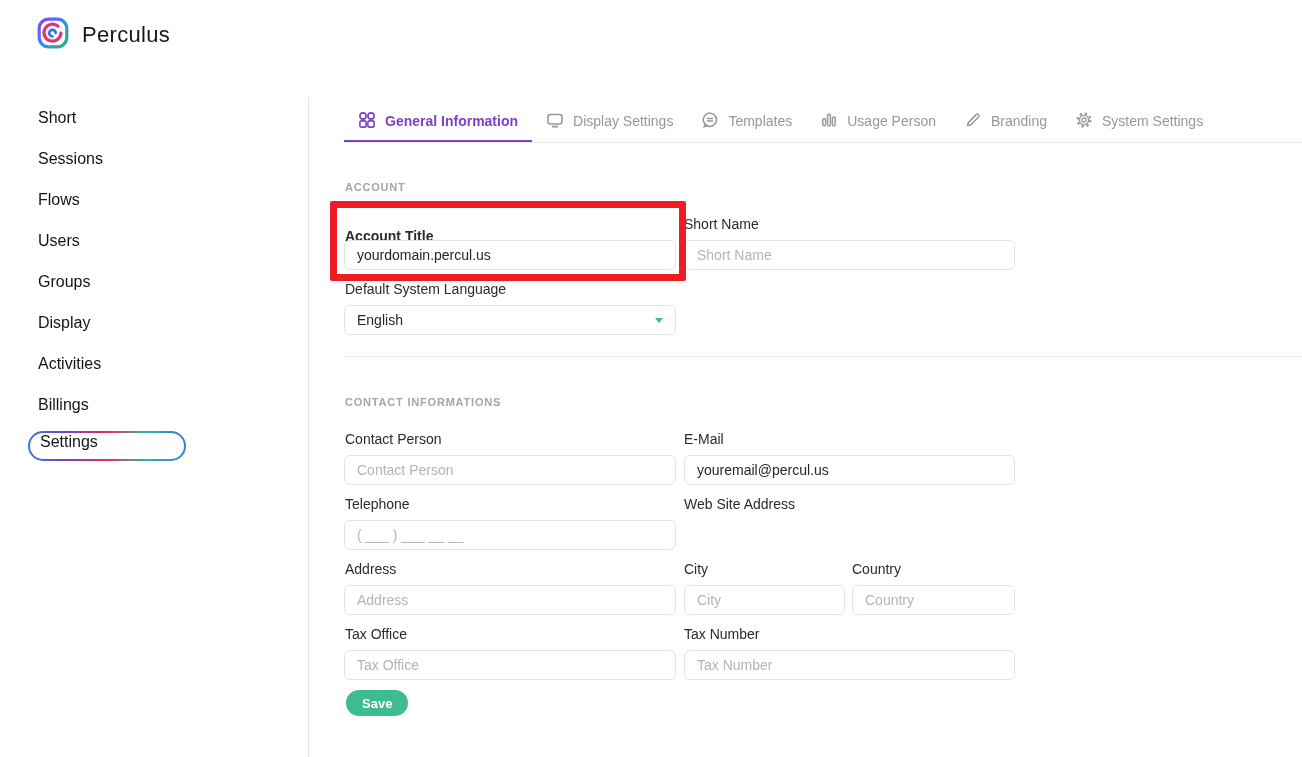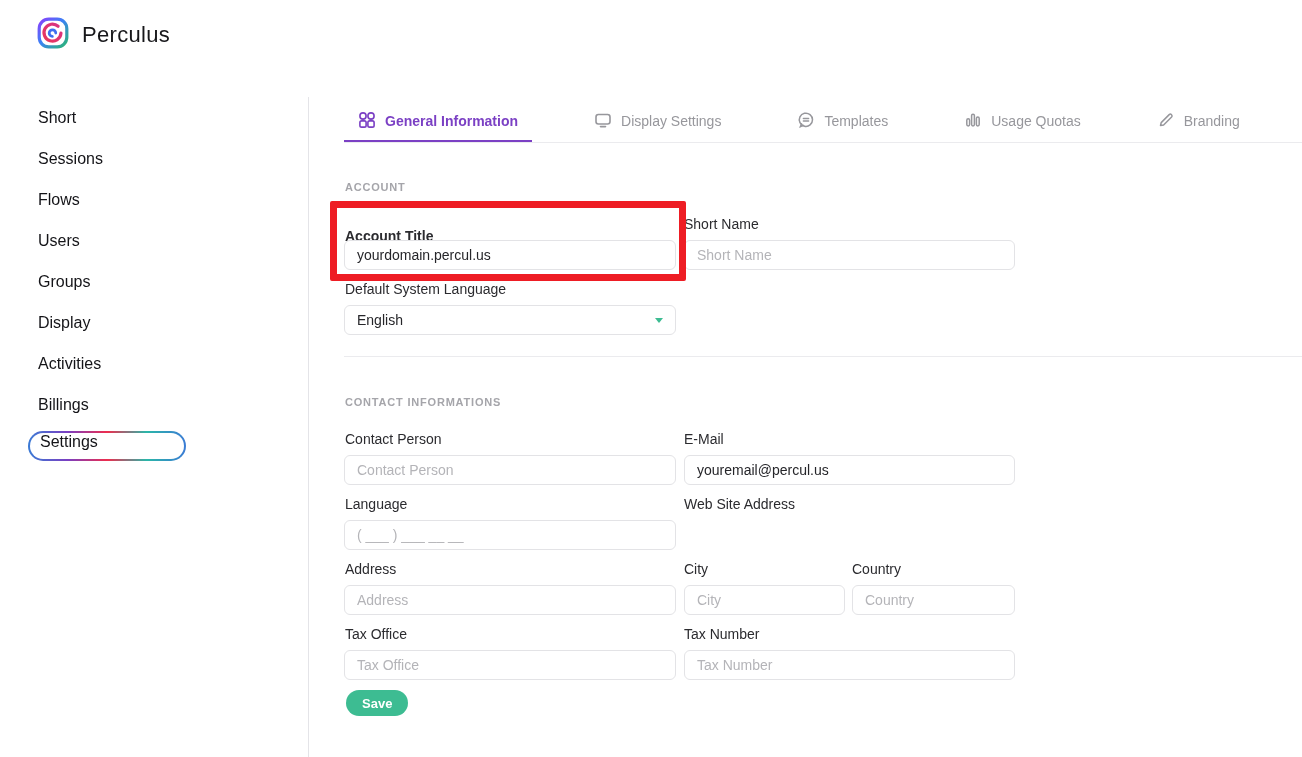--- a/index.html
+++ b/index.html
@@ -27,21 +27,21 @@
     background: linear-gradient(#fff,#fff) padding-box,
                 linear-gradient(90deg,#3a7bd5,#7a3fc2,#ed2d4e,#2bb6a8,#3a7bd5) border-box;
   }
   #v-divider { position:absolute; left:308px; top:97px; width:1px; height:660px; background:#e4e4e8; }
 
   
   #main { position:absolute; left:344px; top:0; width:958px; height:757px; }
 
   
   #tabs { position:absolute; left:0; top:100px; width:958px; height:43px;
-          display:flex; align-items:stretch; border-bottom:1px solid #ebebee;gap:48px; }
+          display:flex; align-items:stretch; border-bottom:1px solid #ebebee; }
   .tab { display:flex; align-items:center; gap:9px; padding:0 14px; font-size:14px;
          font-weight:500; color:#97979c; cursor:pointer; white-space:nowrap; }
   .tab svg { flex:0 0 auto; }
   .tab.active { color:#7b40c4; font-weight:600; box-shadow: inset 0 -2px 0 #7b40c4; }
 
   
   .sec-heading { position:absolute; font-size:11px; font-weight:700; letter-spacing:.8px; color:#a5a5aa; }
 
   
   .lbl { position:absolute; font-size:14px; font-weight:500; color:#2b2b2f; }
@@ -162,21 +162,21 @@
         <span>Templates</span>
       </div>
       <div class="tab">
         <span>
           <svg width="18" height="18" viewBox="0 0 18 18" fill="none" stroke="currentColor" stroke-width="1.5">
             <rect x="2.8" y="7.8" width="2.8" height="7.2" rx="1.4"></rect>
             <rect x="7.6" y="3.2" width="2.8" height="11.8" rx="1.4"></rect>
             <rect x="12.4" y="6" width="2.8" height="9" rx="1.4"></rect>
           </svg>
         </span>
-        <span>Usage Quotas</span>
+        <span>Usage Person</span>
       </div>
       <div class="tab">
         <span>
           <svg width="18" height="18" viewBox="0 0 18 18" fill="none" stroke="currentColor" stroke-width="1.5" stroke-linejoin="round">
             <path d="M3.5 14.5 L4.2 11.6 L12.2 3.6 a1.7 1.7 0 0 1 2.4 2.4 L6.6 14 L3.5 14.5 Z"></path>
           </svg>
         </span>
         <span>Branding</span>
       </div>
       <div class="tab">
@@ -210,21 +210,21 @@
     <div class="h-divider" style="left:0; top:356px; width:958px;"></div>
 
     <div class="sec-heading" style="left:1px; top:396px;">CONTACT INFORMATIONS</div>
 
     <div class="lbl" style="left:1px; top:431px;">Contact Person</div>
     <input class="inp" style="left: 0px; top: 455px; width: 332px;" type="text" placeholder="Contact Person">
 
     <div class="lbl" style="left:340px; top:431px;">E-Mail</div>
     <input class="inp" style="left: 340px; top: 455px; width: 331px;" type="text" value="youremail@percul.us">
 
-    <div class="lbl" style="left:1px; top:496px;">Language</div>
+    <div class="lbl" style="left:1px; top:496px;">Telephone</div>
     <input class="inp" style="left: 0px; top: 520px; width: 332px;" type="text" placeholder="( ___ ) ___ __ __">
 
     <div class="lbl" style="left:340px; top:496px;">Web Site Address</div>
 
     <div class="lbl" style="left:1px; top:561px;">Address</div>
     <input class="inp" style="left: 0px; top: 585px; width: 332px;" type="text" placeholder="Address">
 
     <div class="lbl" style="left:340px; top:561px;">City</div>
     <input class="inp" style="left: 340px; top: 585px; width: 161px;" type="text" placeholder="City">
 

